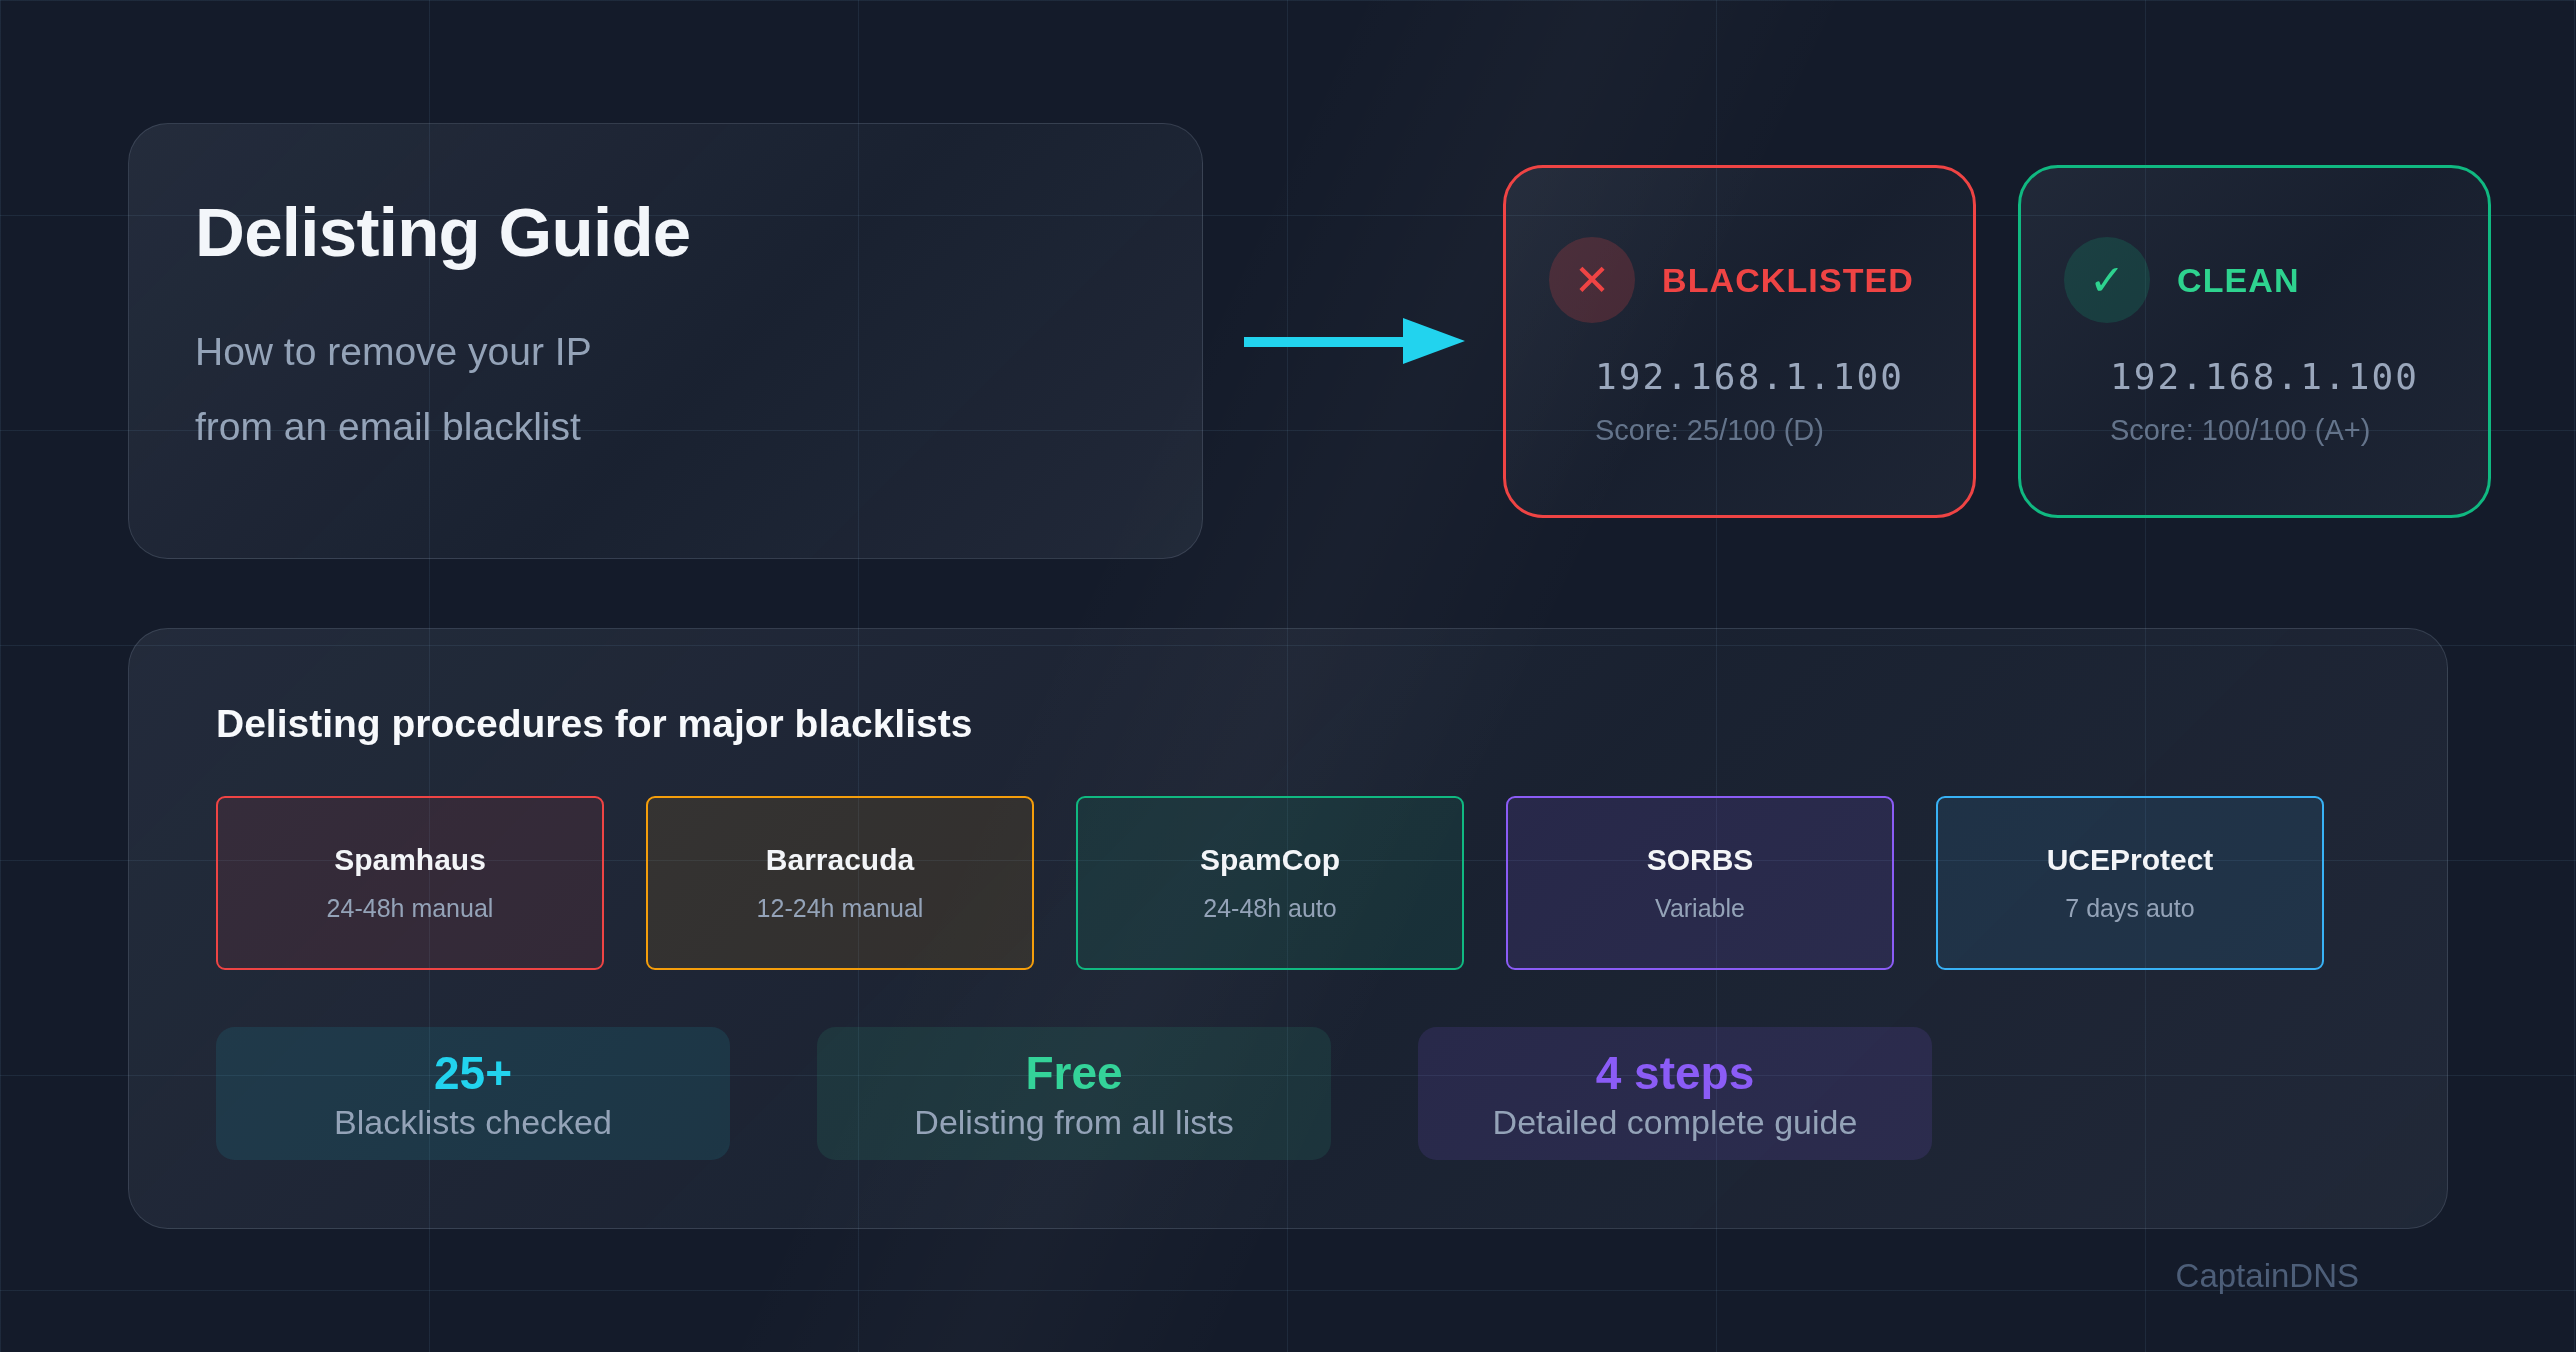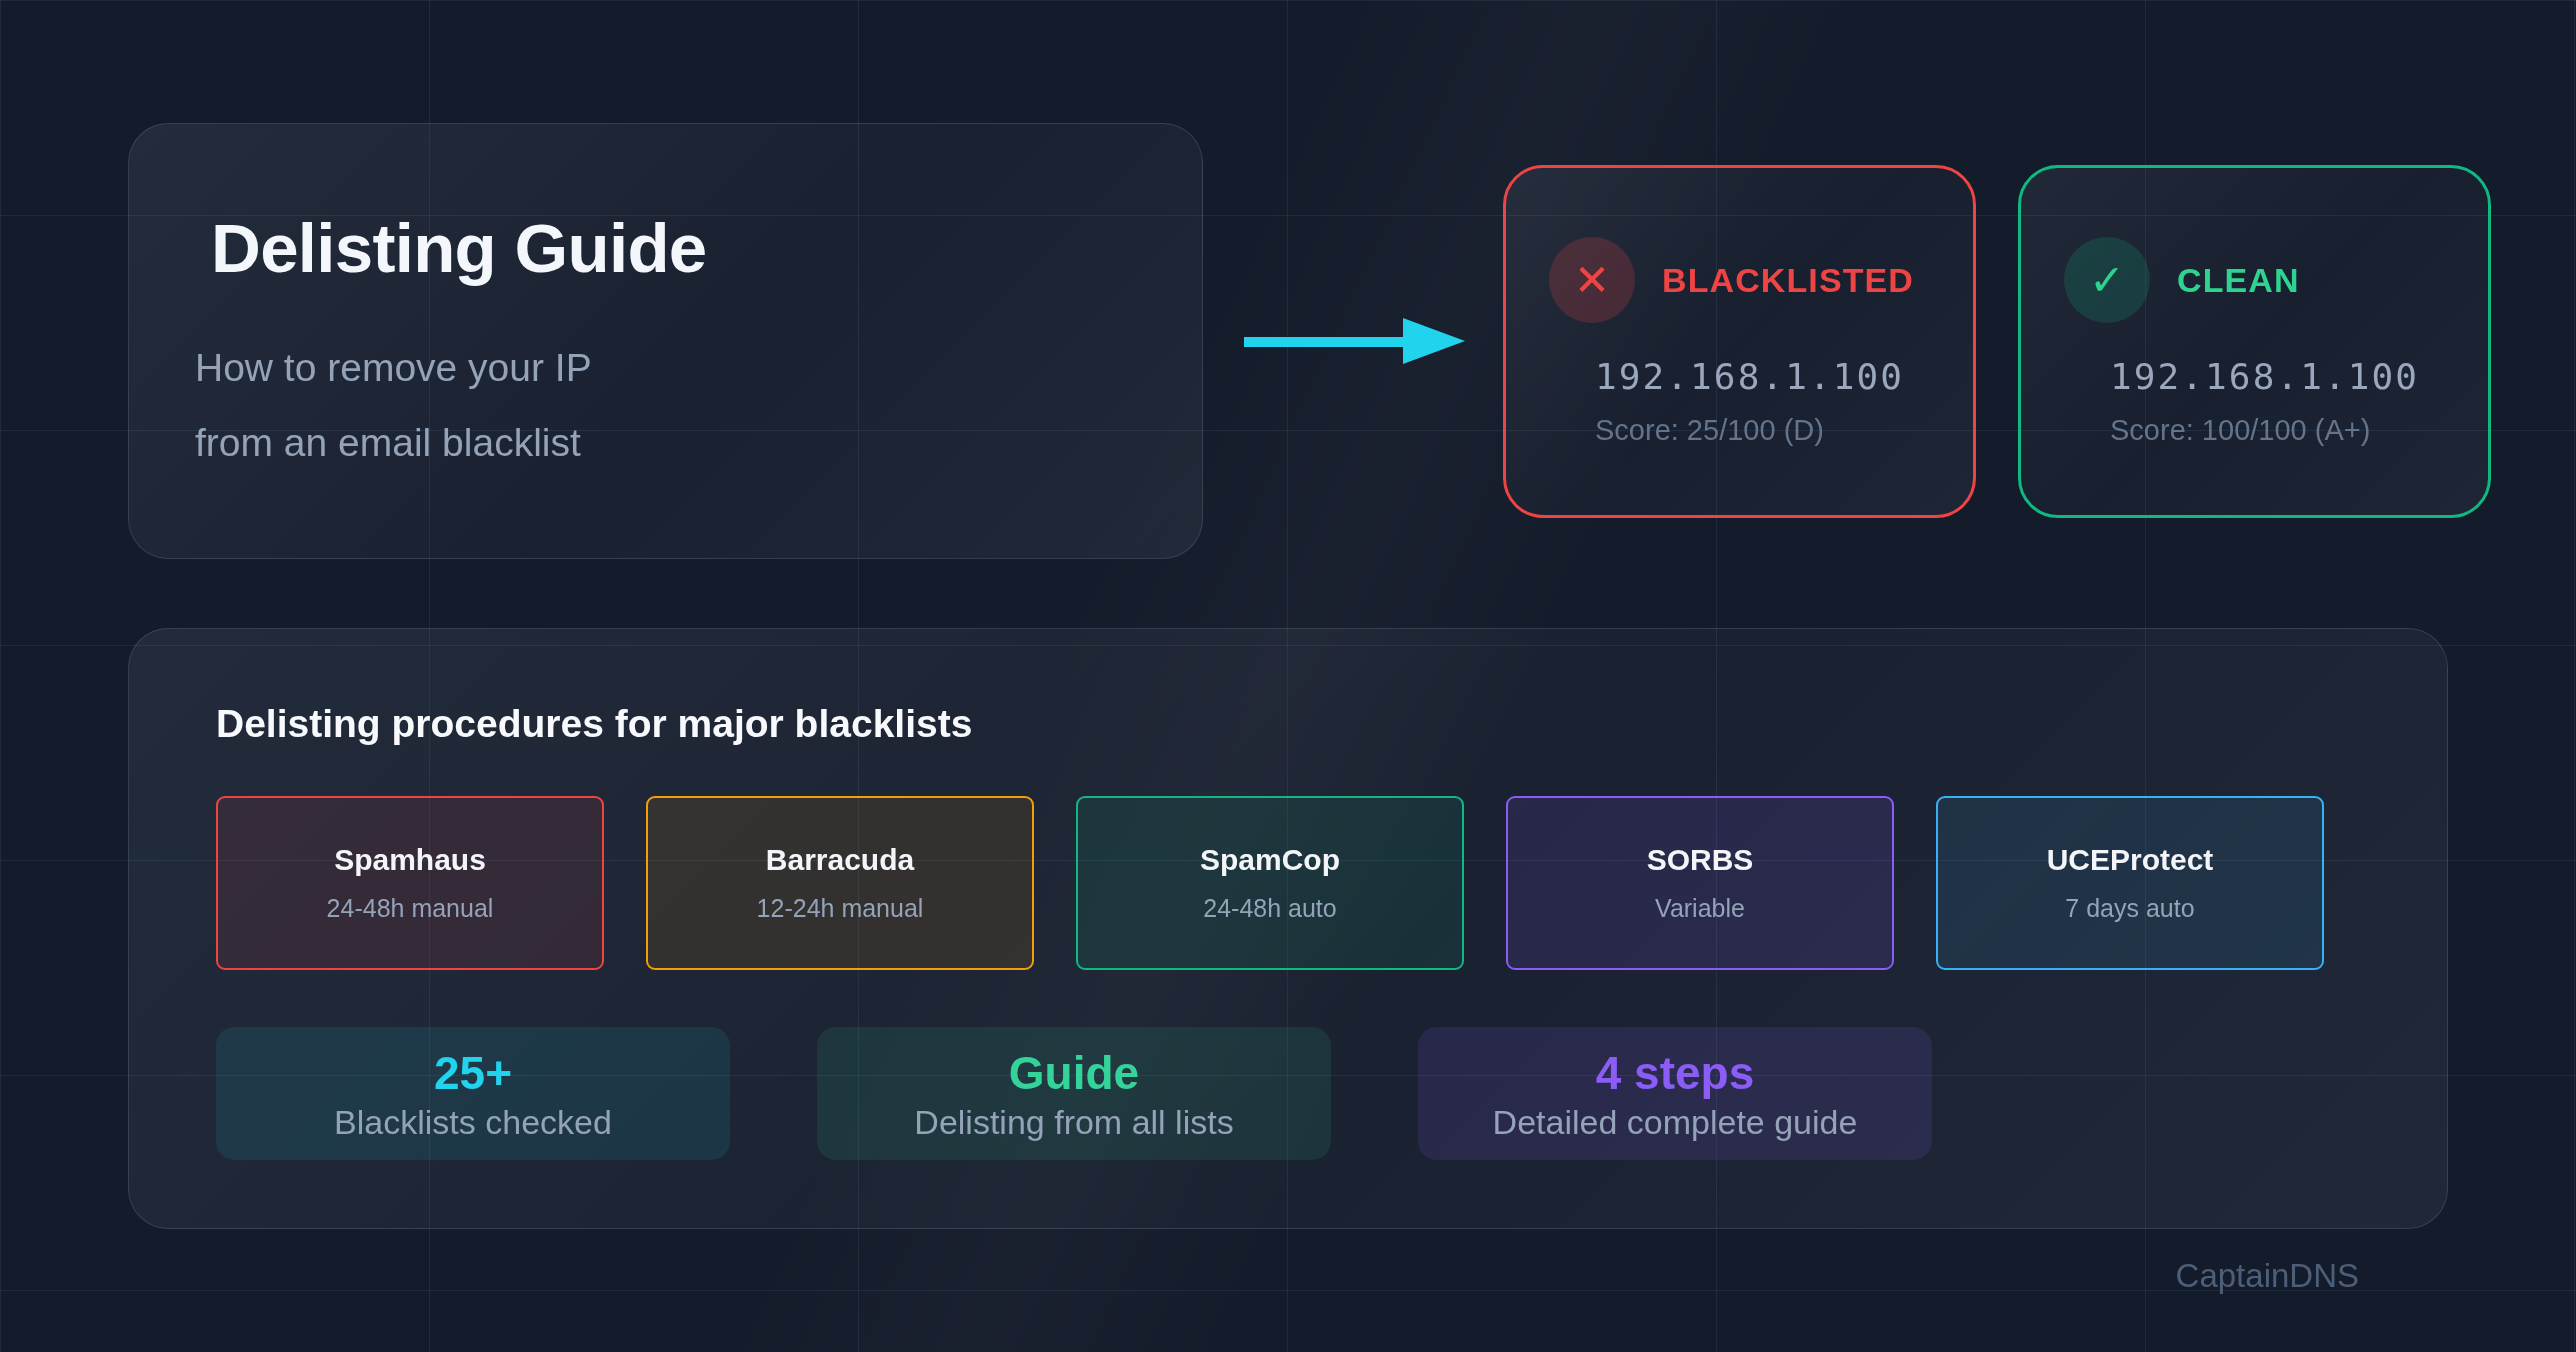--- a/index.html
+++ b/index.html
@@ -21,21 +21,21 @@
   
   .intro-card {
     position: absolute; left: 128px; top: 123px;
     width: 1075px; height: 436px;
     border-radius: 40px;
     border: 1.4px solid rgba(148,163,184,0.20);
     background: linear-gradient(135deg, rgba(148,163,184,0.13), rgba(148,163,184,0.05) 55%, rgba(148,163,184,0.10));
     padding: 69px 66px 0;
   }
   .intro-title {
-    margin: 16px;
+    margin: 0;
     font-size: 69px; font-weight: 700; letter-spacing: -0.7px;
     color: #f3f6fa;
   }
   .intro-subtitle {
     margin-top: 42px;
     font-size: 39px; font-weight: 500;
     color: #94a3b8;
   }
   .intro-subtitle .line { line-height: 75px; }
 
@@ -195,21 +195,21 @@
       <div class="bl-time">7 days auto</div>
     </div>
   </div>
 
   <div class="stat-row">
     <div class="stat-pill" style="--accent: #22d3ee; --tint: rgba(34,211,238,0.10);">
       <div class="stat-value">25+</div>
       <div class="stat-label">Blacklists checked</div>
     </div>
     <div class="stat-pill" style="--accent: #34d399; --tint: rgba(52,211,153,0.10);">
-      <div class="stat-value">Guide</div>
+      <div class="stat-value">Free</div>
       <div class="stat-label">Delisting from all lists</div>
     </div>
     <div class="stat-pill" style="--accent: #8b5cf6; --tint: rgba(139,92,246,0.13);">
       <div class="stat-value">4 steps</div>
       <div class="stat-label">Detailed complete guide</div>
     </div>
   </div>
 </section>
 
 <div class="watermark">CaptainDNS</div>

